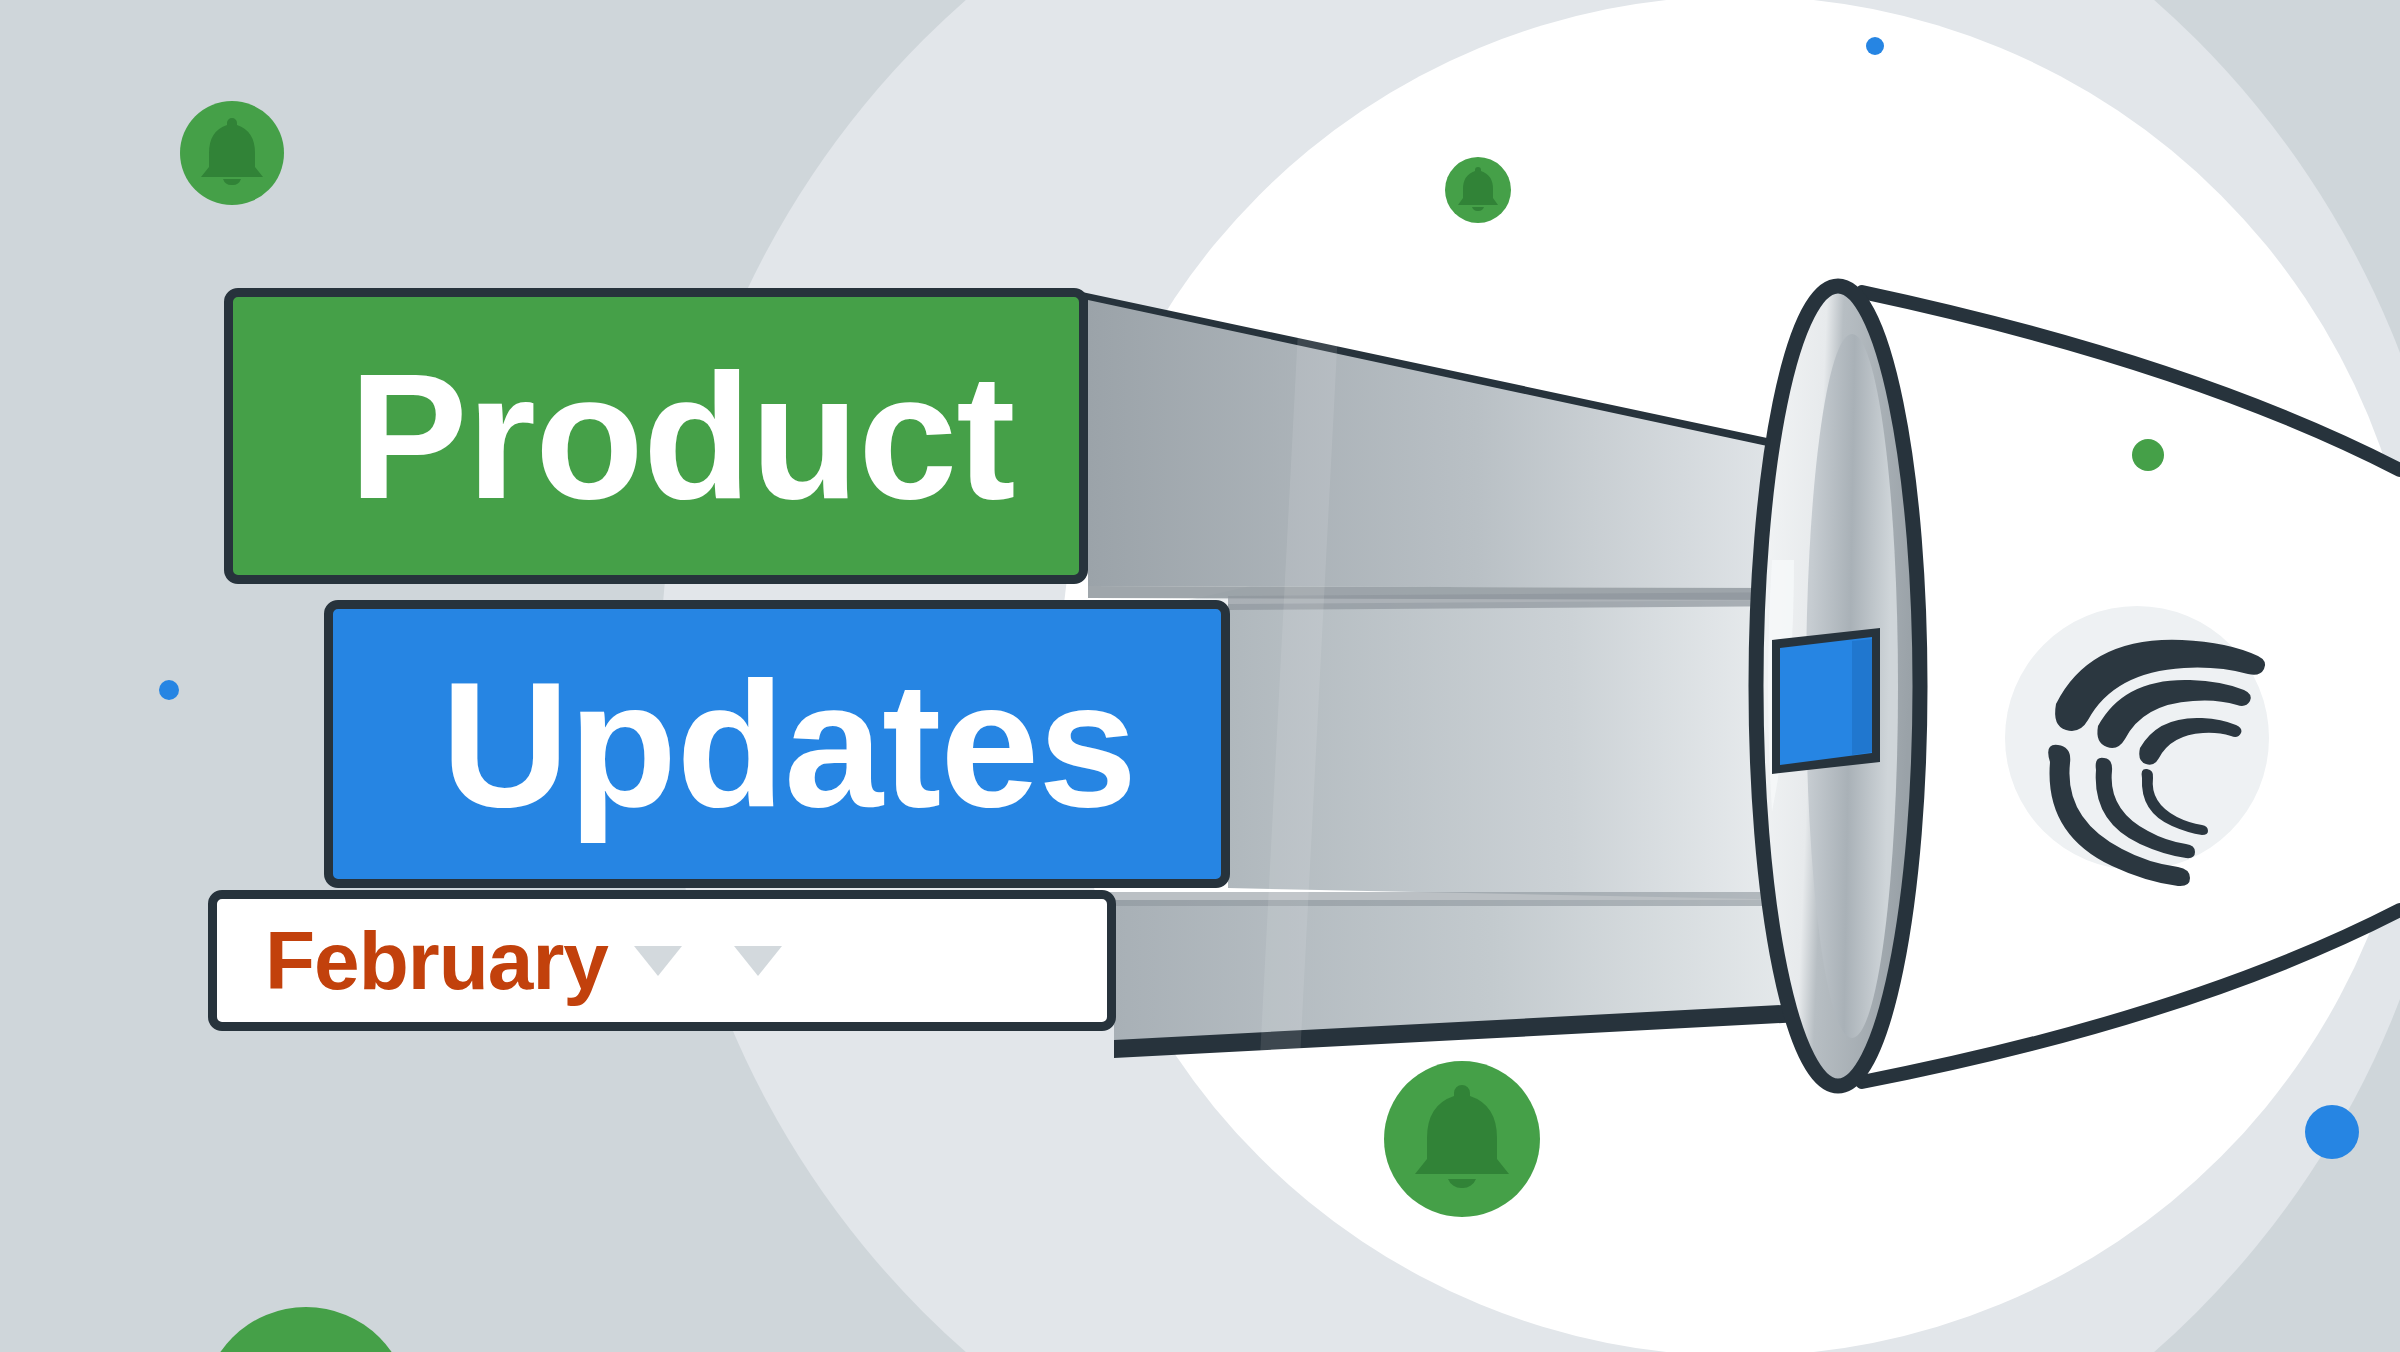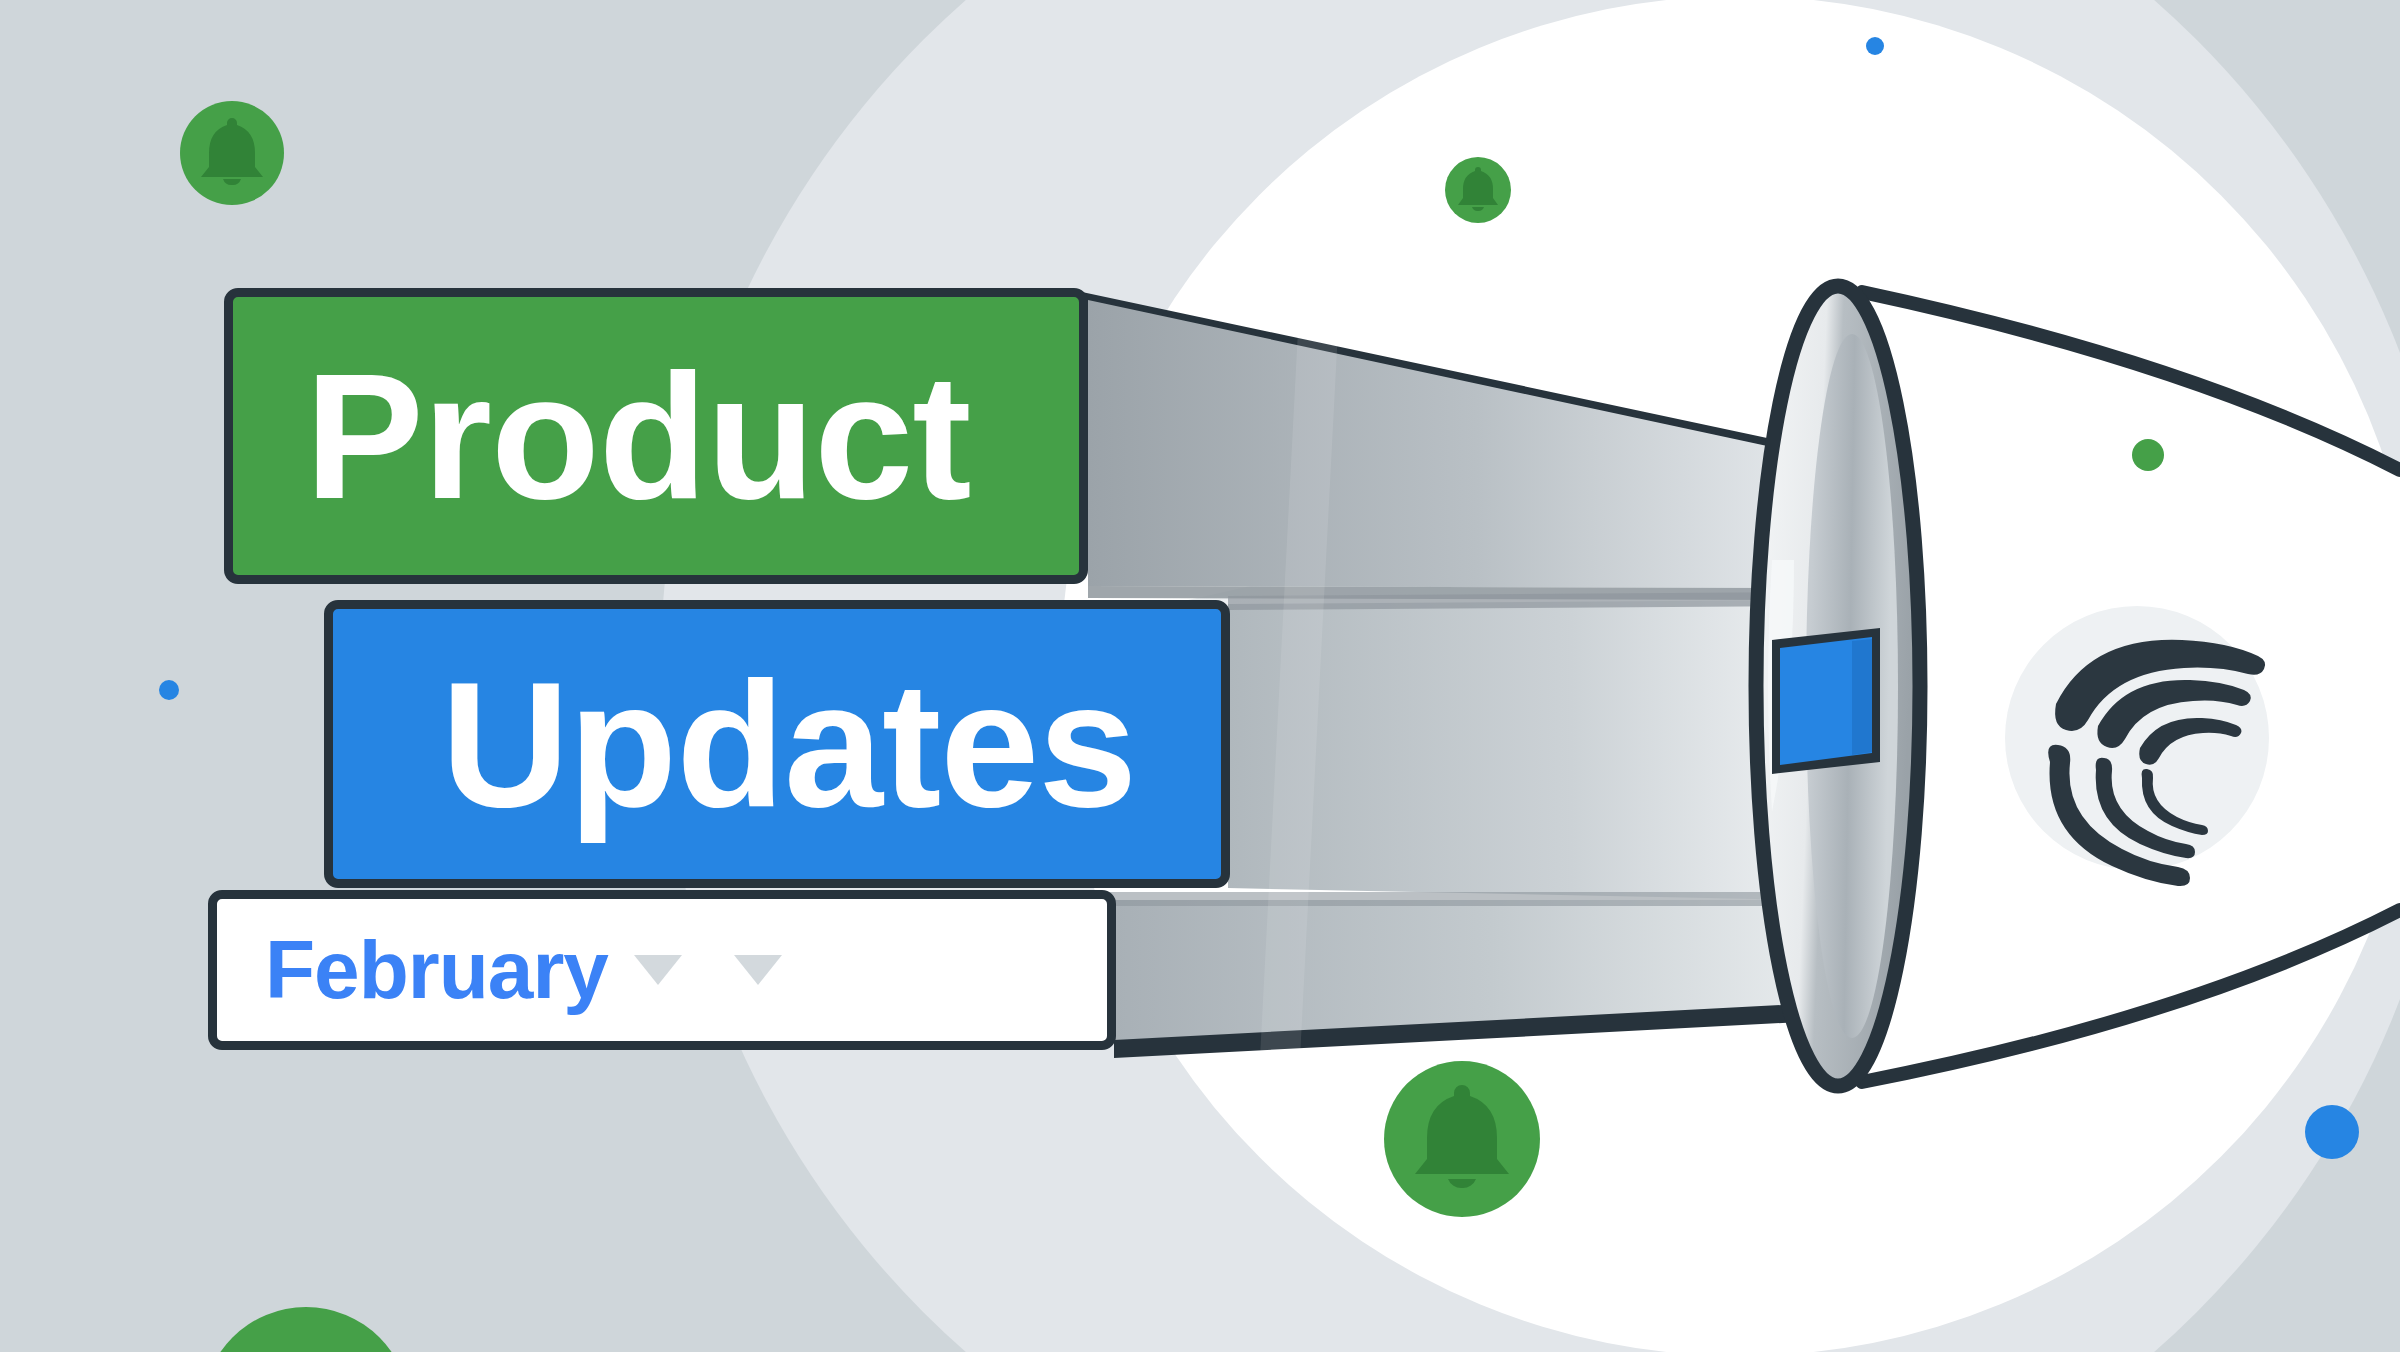--- a/index.html
+++ b/index.html
@@ -35,40 +35,40 @@
     letter-spacing: -1px;
     white-space: nowrap;
   }
   #card-product {
     left: 224px;
     top: 288px;
     width: 864px;
     height: 296px;
     background: #45a048;
     font-size: 178px;
-    padding-left: 72px;
+    padding-left: 116px;
     z-index: 40;
   }
   #card-updates {
     left: 324px;
     top: 600px;
     width: 906px;
     height: 288px;
     background: #2685e3;
     font-size: 178px;
     padding-left: 108px;
     z-index: 39;
   }
   #card-date {
     left: 208px;
     top: 890px;
     width: 908px;
-    height: 160px;
+    height: 141px;
     background: #ffffff;
-    color: #3b82f6;
+    color: #c2410c;
     font-size: 82px;
     padding-left: 48px;
     z-index: 38;
     gap: 0;
   }
   #card-date .date-label {
     line-height: 1;
   }
   .caret {
     width: 0; height: 0;

